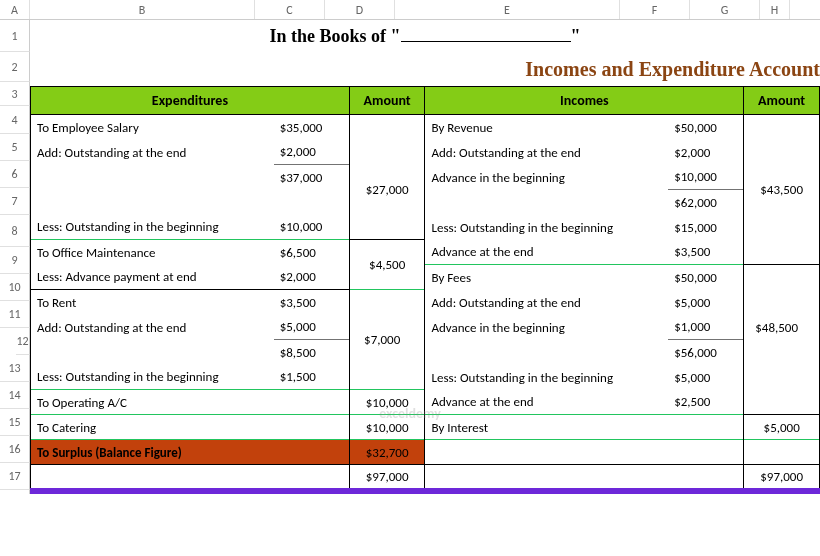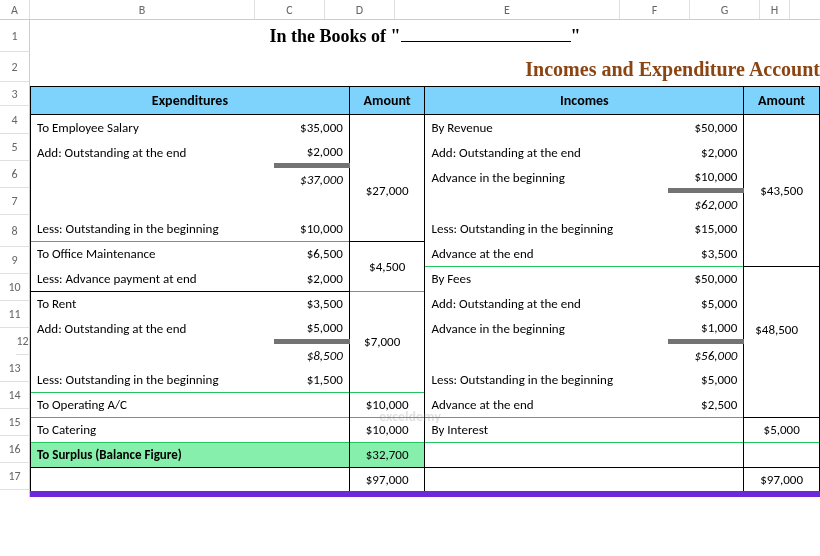--- a/index.html
+++ b/index.html
@@ -9,30 +9,30 @@
     .col-h { text-align: center; font-size: 12px; color: #666; border-right: 1px solid #e0e0e0; line-height: 20px; }
     .row-headers { position: absolute; top: 20px; left: 0; width: 30px; }
     .row-h { text-align: center; font-size: 12px; color: #666; border-right: 1px solid #ccc; border-bottom: 1px solid #e0e0e0; }
     .grid { margin-left: 30px; position: relative; }
     .title1 { text-align: center; font-size: 18px; font-weight: bold; font-family: Georgia, serif; padding: 6px 0; }
     .underline-blank { display: inline-block; border-bottom: 1.5px solid #000; width: 170px; height: 14px; }
     .title2 { text-align: right; font-size: 20px; font-weight: bold; color: #8B4513; font-family: Georgia, serif; padding: 5px 0; }
     .title3 { text-align: center; font-size: 14px; font-style: italic; font-weight: bold; color: #1F4E79; padding: 4px 0; }
     .small-blank { display: inline-block; border-bottom: 1px solid #1F4E79; width: 30px; height: 10px; }
     table.acct { border-collapse: collapse; width: 100%; }
-    table.acct th { background: #7dd3fc; font-weight: bold; text-align: center; padding: 5px 4px; border: 1px solid #000; font-size: 14px; }
+    table.acct th { background: #84cc16; font-weight: bold; text-align: center; padding: 5px 4px; border: 1px solid #000; font-size: 14px; }
     table.acct td { padding: 4px 6px; font-size: 13px; vertical-align: middle; height: 25px; }
     .b-left { border-left: 1px solid #000; }
     .b-right { border-right: 1px solid #000; }
     .b-top { border-top: 1px solid #22c55e; }
     .b-bottom { border-bottom: 1px solid #000; }
-    .b-top-thin { border-top: 5px solid #737373; font-style: italic; }
-    .num { text-align: right; padding-right: 10px; }
+    .b-top-thin { border-top: 1px solid #737373; }
+    .num { padding-right: 10px; }
     .ctr { text-align: center; }
-    .surplus { background: #86efac; }
+    .surplus { background: #c2410c; }
     .total-row td { border-top: 1px solid #000; border-bottom: 6px solid #6d28d9; font-weight: normal; }
     .watermark { position: absolute; bottom: 72px; left: 50%; transform: translateX(-50%); opacity: 0.25; font-size: 14px; color: #888; pointer-events: none; font-weight: bold; }
     .col-A{width:30px}.col-B{width:225px}.col-C{width:70px}.col-D{width:70px}.col-E{width:225px}.col-F{width:70px}.col-G{width:70px}.col-H{width:30px}
   </style>
 </head>
 <body>
 
 <div class="sheet">
   <div class="col-headers">
     <div class="col-h col-A">A</div>

